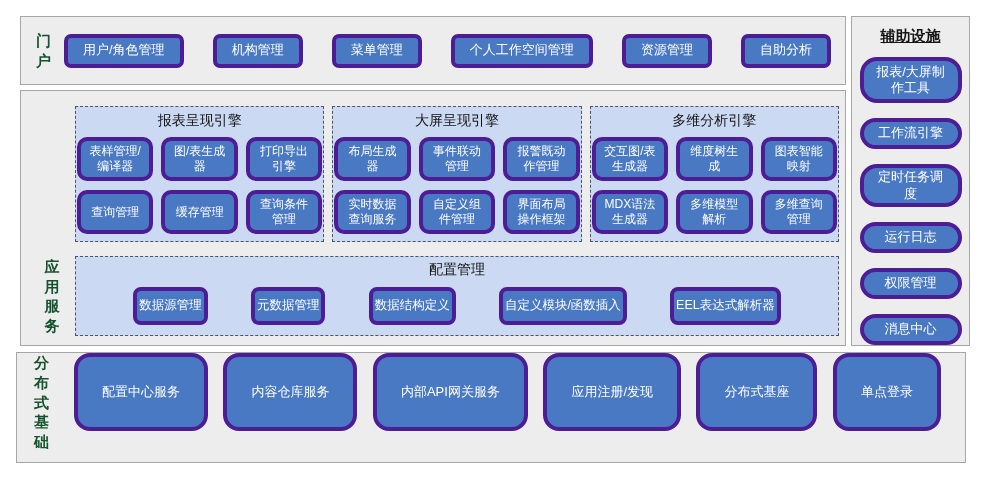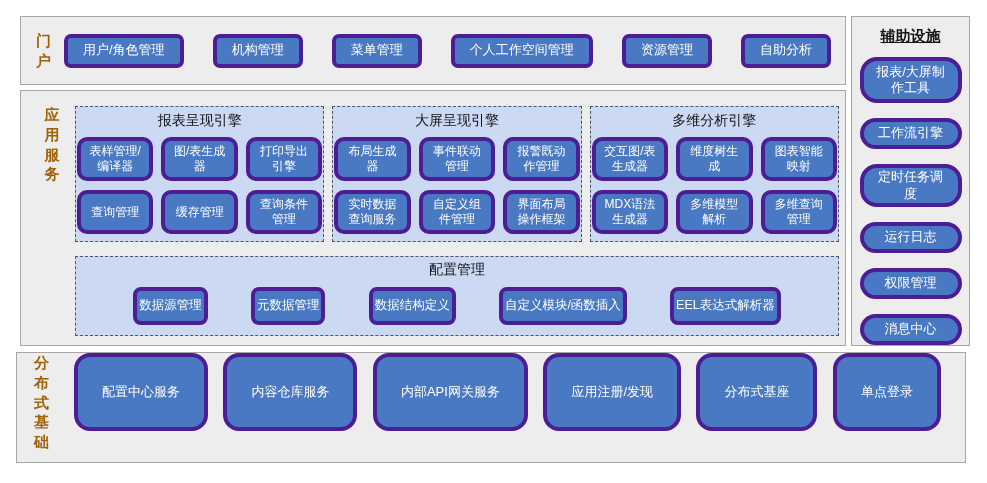--- a/index.html
+++ b/index.html
@@ -5,36 +5,36 @@
   html,body{margin:0;padding:0;background:#fff;}
   .stage{
     position:relative;width:987px;height:483px;background:#ffffff;
     font-family:"Liberation Sans",sans-serif;overflow:hidden;
   }
   .panel{
     position:absolute;background:#ededed;border:1px solid #a6a6a6;
     box-sizing:border-box;
   }
   .vlabel{
-    width:17px;font-weight:bold;font-size:15px;color:#a16207;
+    width:17px;font-weight:bold;font-size:15px;color:#14532d;
     word-break:break-all;line-height:1.32;text-align:center;
   }
   .btn{
     background:#4a79c4;color:#ffffff;border:4px solid #4c1d95;
     display:flex;align-items:center;justify-content:center;text-align:center;
     box-sizing:border-box;line-height:1.25;cursor:default;
   }
   
   #portal{left:20px;top:16px;width:826px;height:69px;display:flex;align-items:center;padding:0 14px 0 10px;}
   #portal .vlabel{margin:0 12px 0 4px;}
   .portal-row{flex:1;display:flex;justify-content:space-between;align-items:center;}
   .portal-btn{height:34px;border-radius:7px;font-size:13px;padding:0 15px;white-space:nowrap;}
   
   #app{left:20px;top:90px;width:826px;height:256px;display:flex;padding:15px 6px 9px 8px;}
-  .app-label-col{width:46px;display:flex;align-items:flex-start;justify-content:center;font-family:Liberation Serif, serif;}
+  .app-label-col{width:46px;display:flex;align-items:flex-end;justify-content:center;}
   .app-content{flex:1;display:flex;flex-direction:column;gap:14px;}
   .engines-row{display:flex;gap:8px;height:136px;}
   .engine{
     flex:1;background:#ccd9f3;border:1px dashed #4a5568;box-sizing:border-box;
     padding:5px 1px 9px;display:flex;flex-direction:column;
   }
   .engine-title{font-size:14px;color:#111;text-align:center;margin-bottom:7px;}
   .engine-grid{flex:1;display:grid;grid-template-columns:repeat(3,1fr);gap:9px 8px;}
   .engine-btn{border-radius:10px;font-size:12px;padding:2px 5px;min-height:44px;}
   .config-band{

